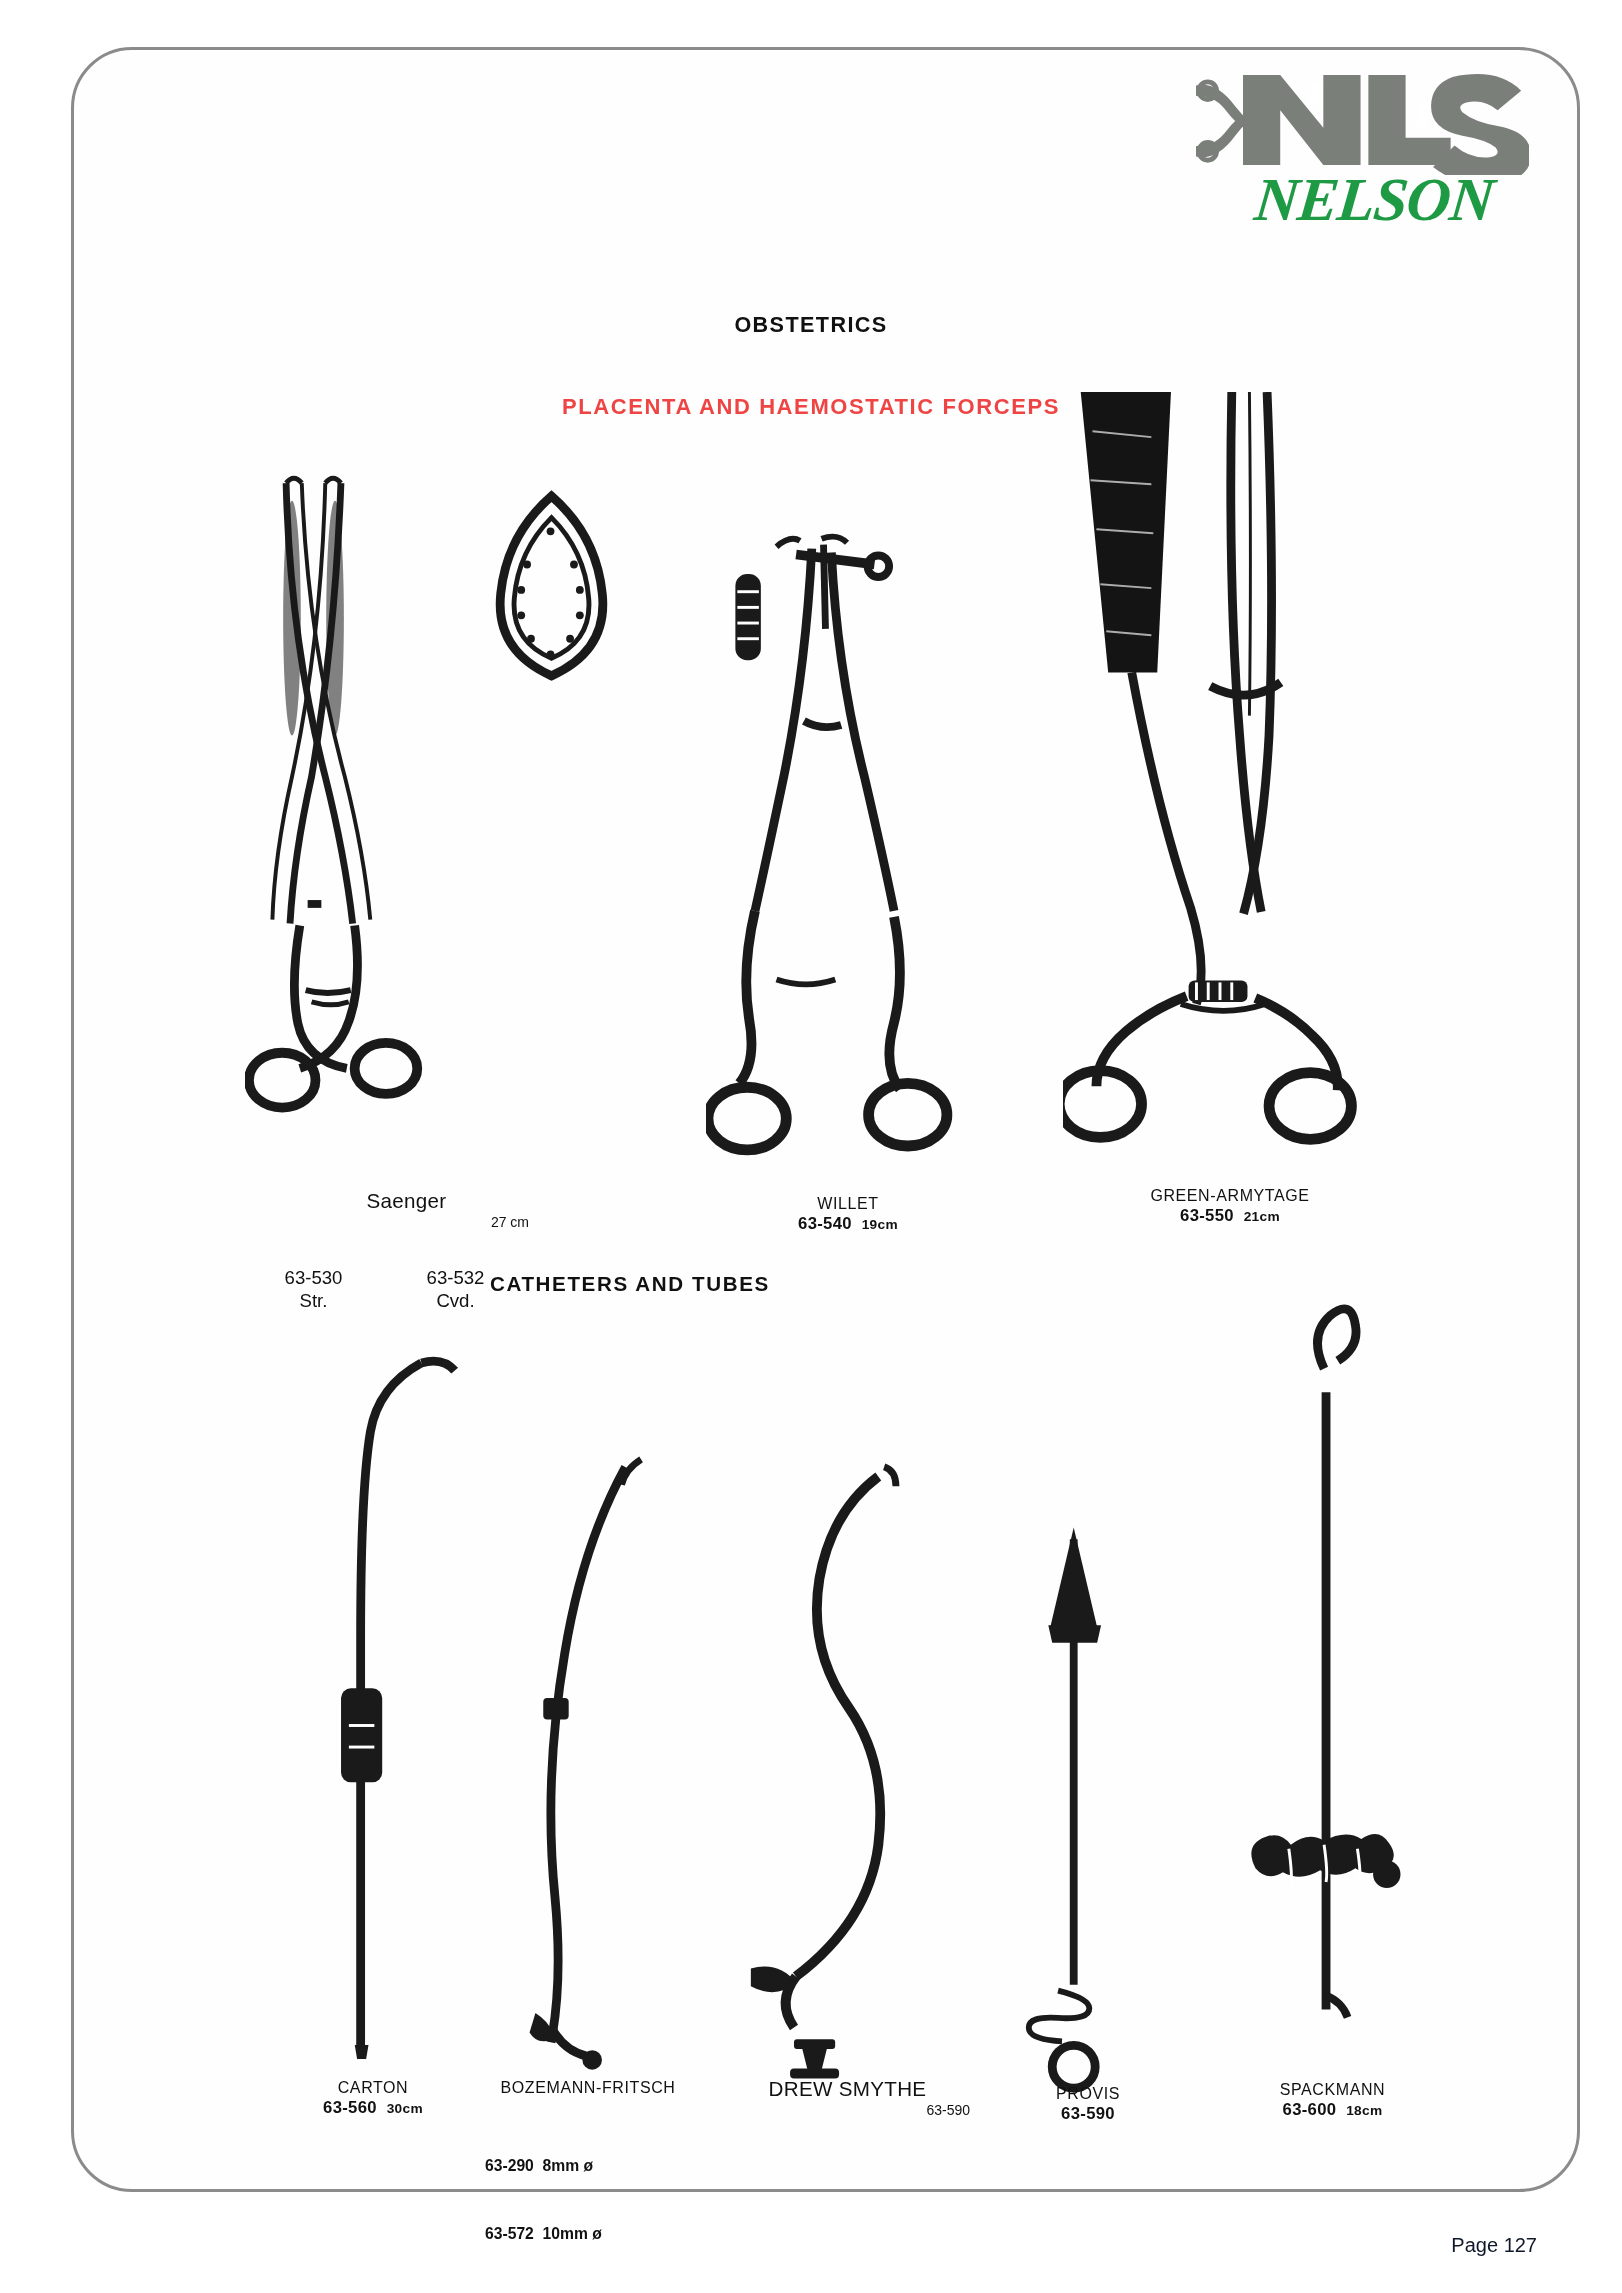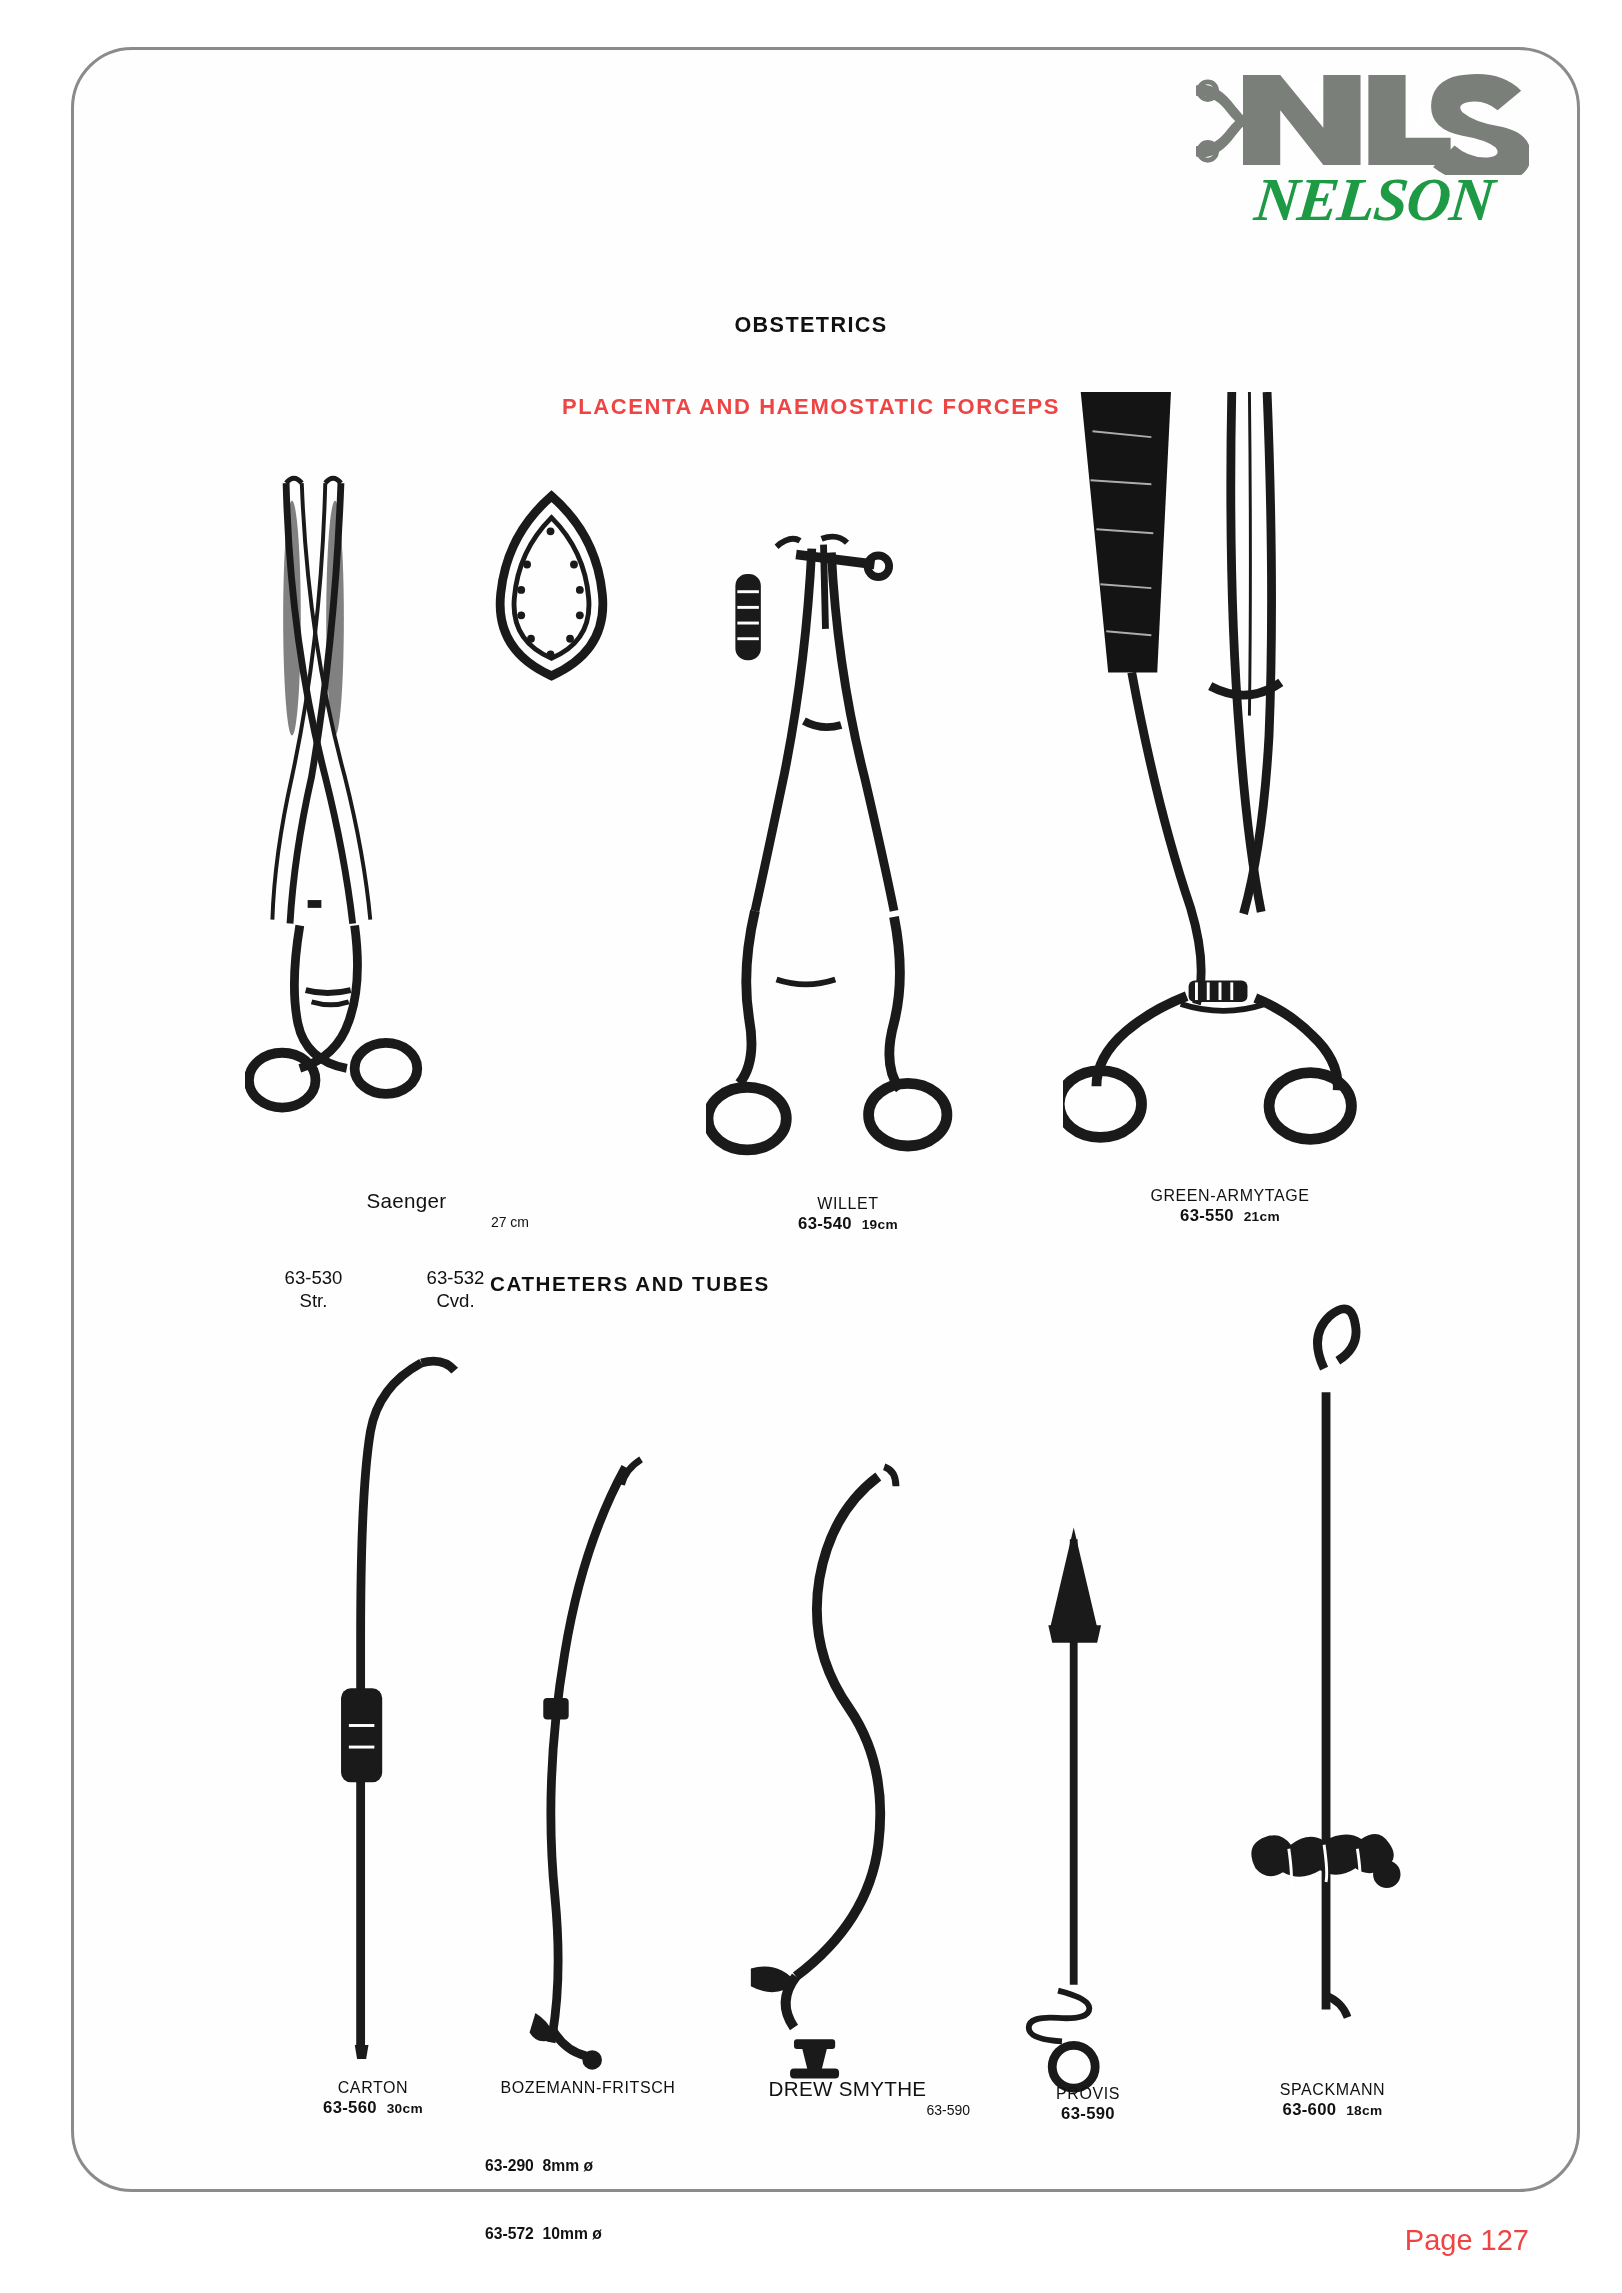--- a/index.html
+++ b/index.html
@@ -124,24 +124,24 @@
   }
   .codes-row {
     position: absolute;
     color: #111;
     font-size: 18.6px;
     text-align: center;
     line-height: 1.25;
   }
   .page-num {
     position: absolute;
-    right: 93px;
+    right: 85px;
     bottom: 37px;
-    font-size: 29px;
-    color: #ef4444;
+    font-size: 20px;
+    color: #0f172a;
   }
   .art {
     position: absolute;
   }
   .bz-list {
     position: absolute;
     font-size: 15.7px;
     font-weight: bold;
     line-height: 1.45;
     color: #111;

